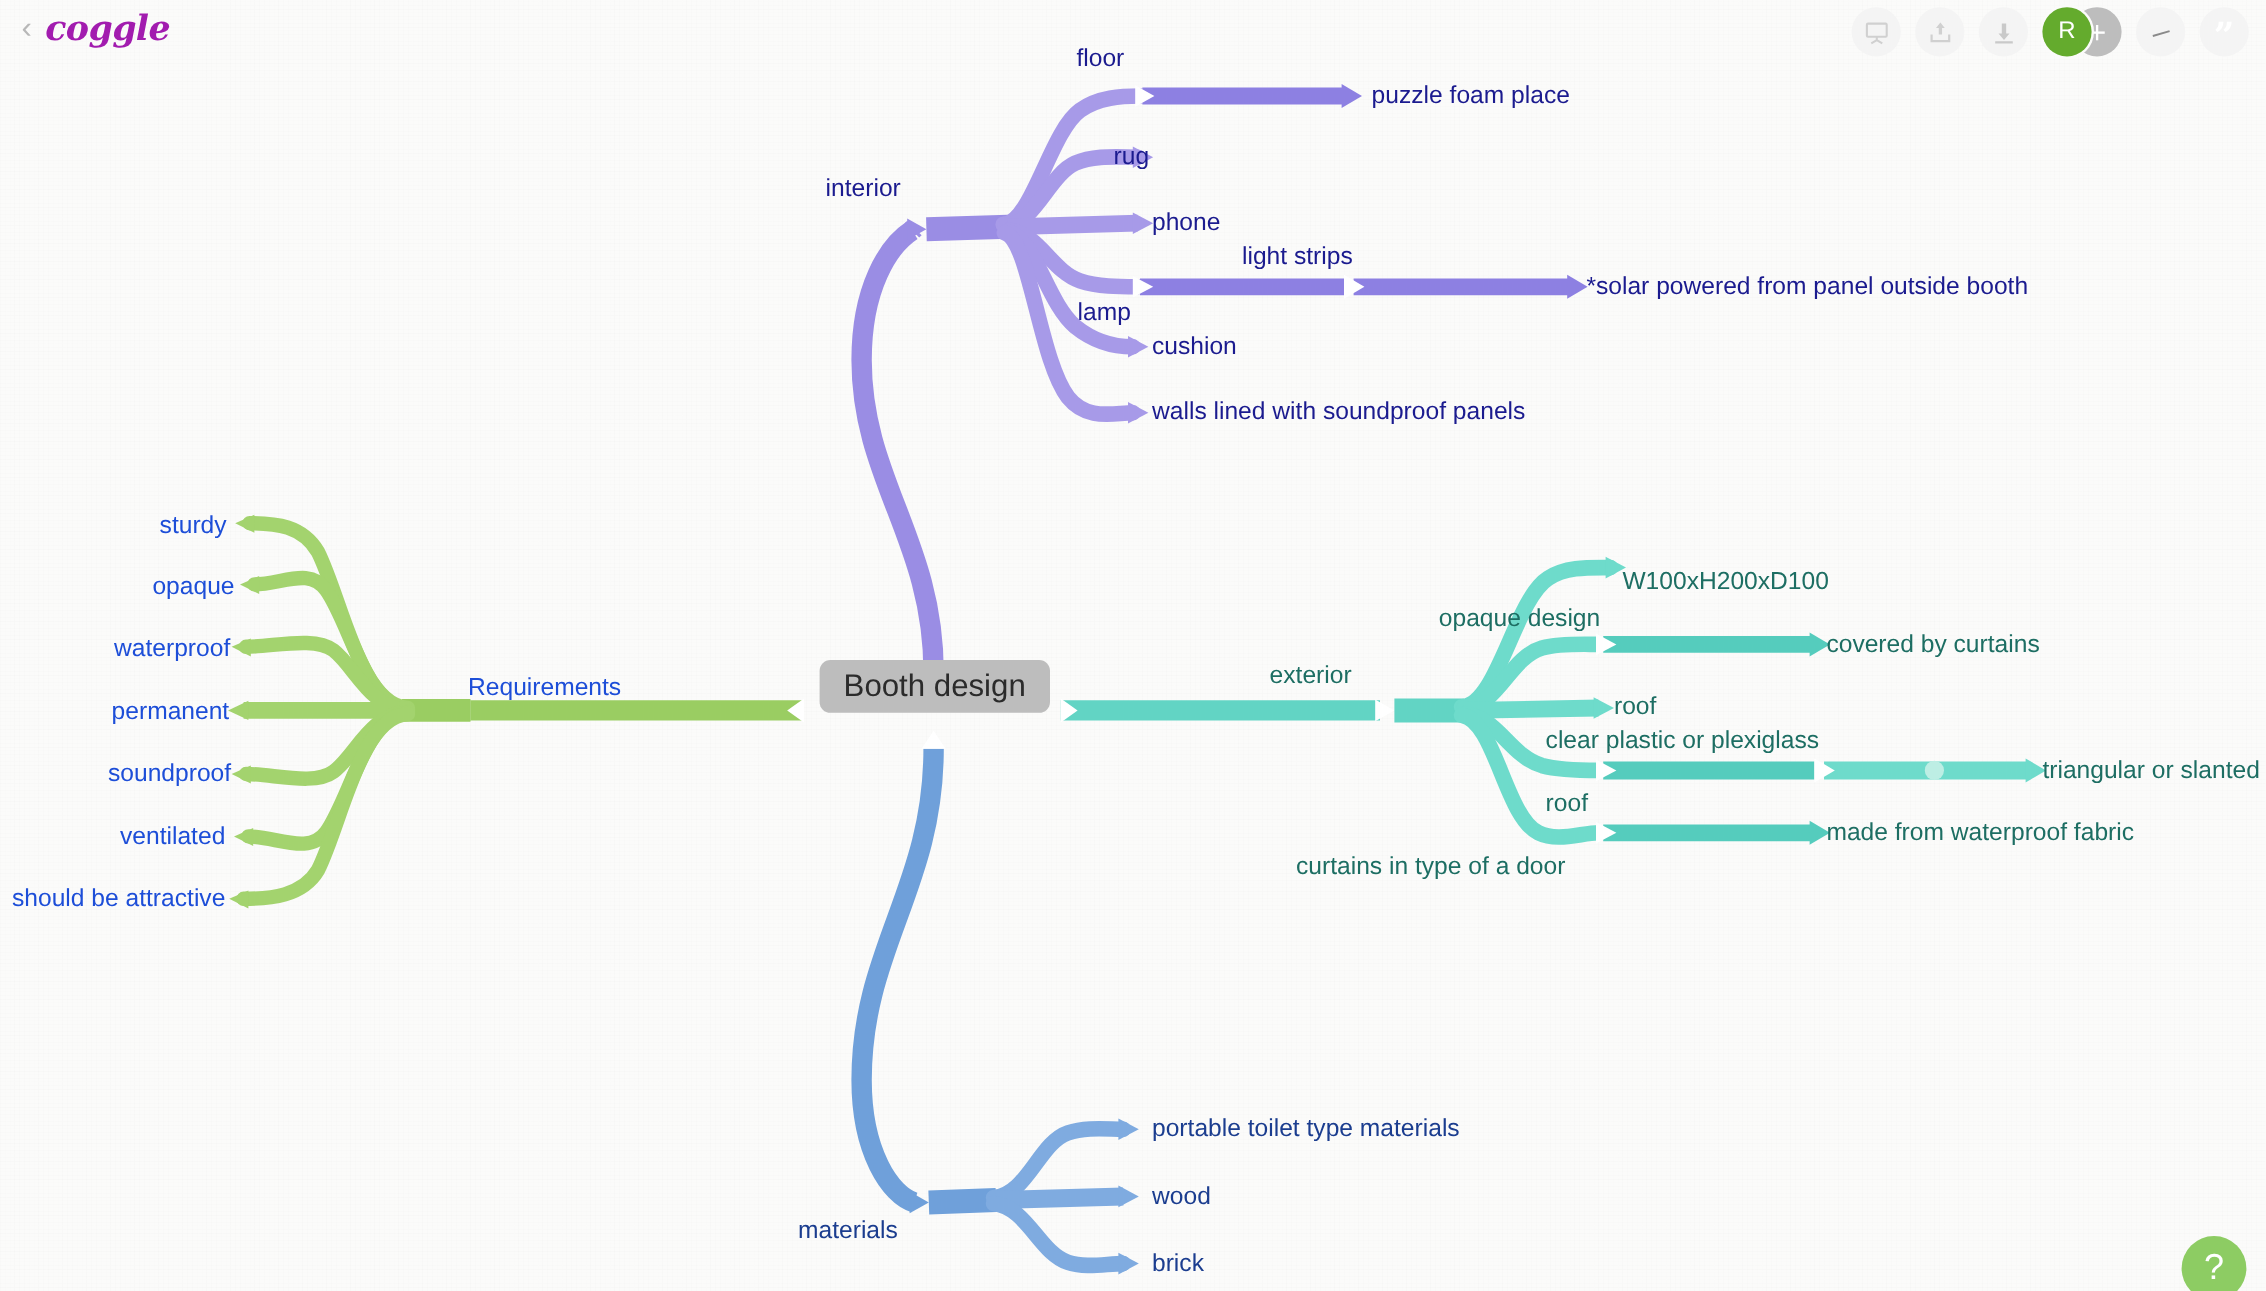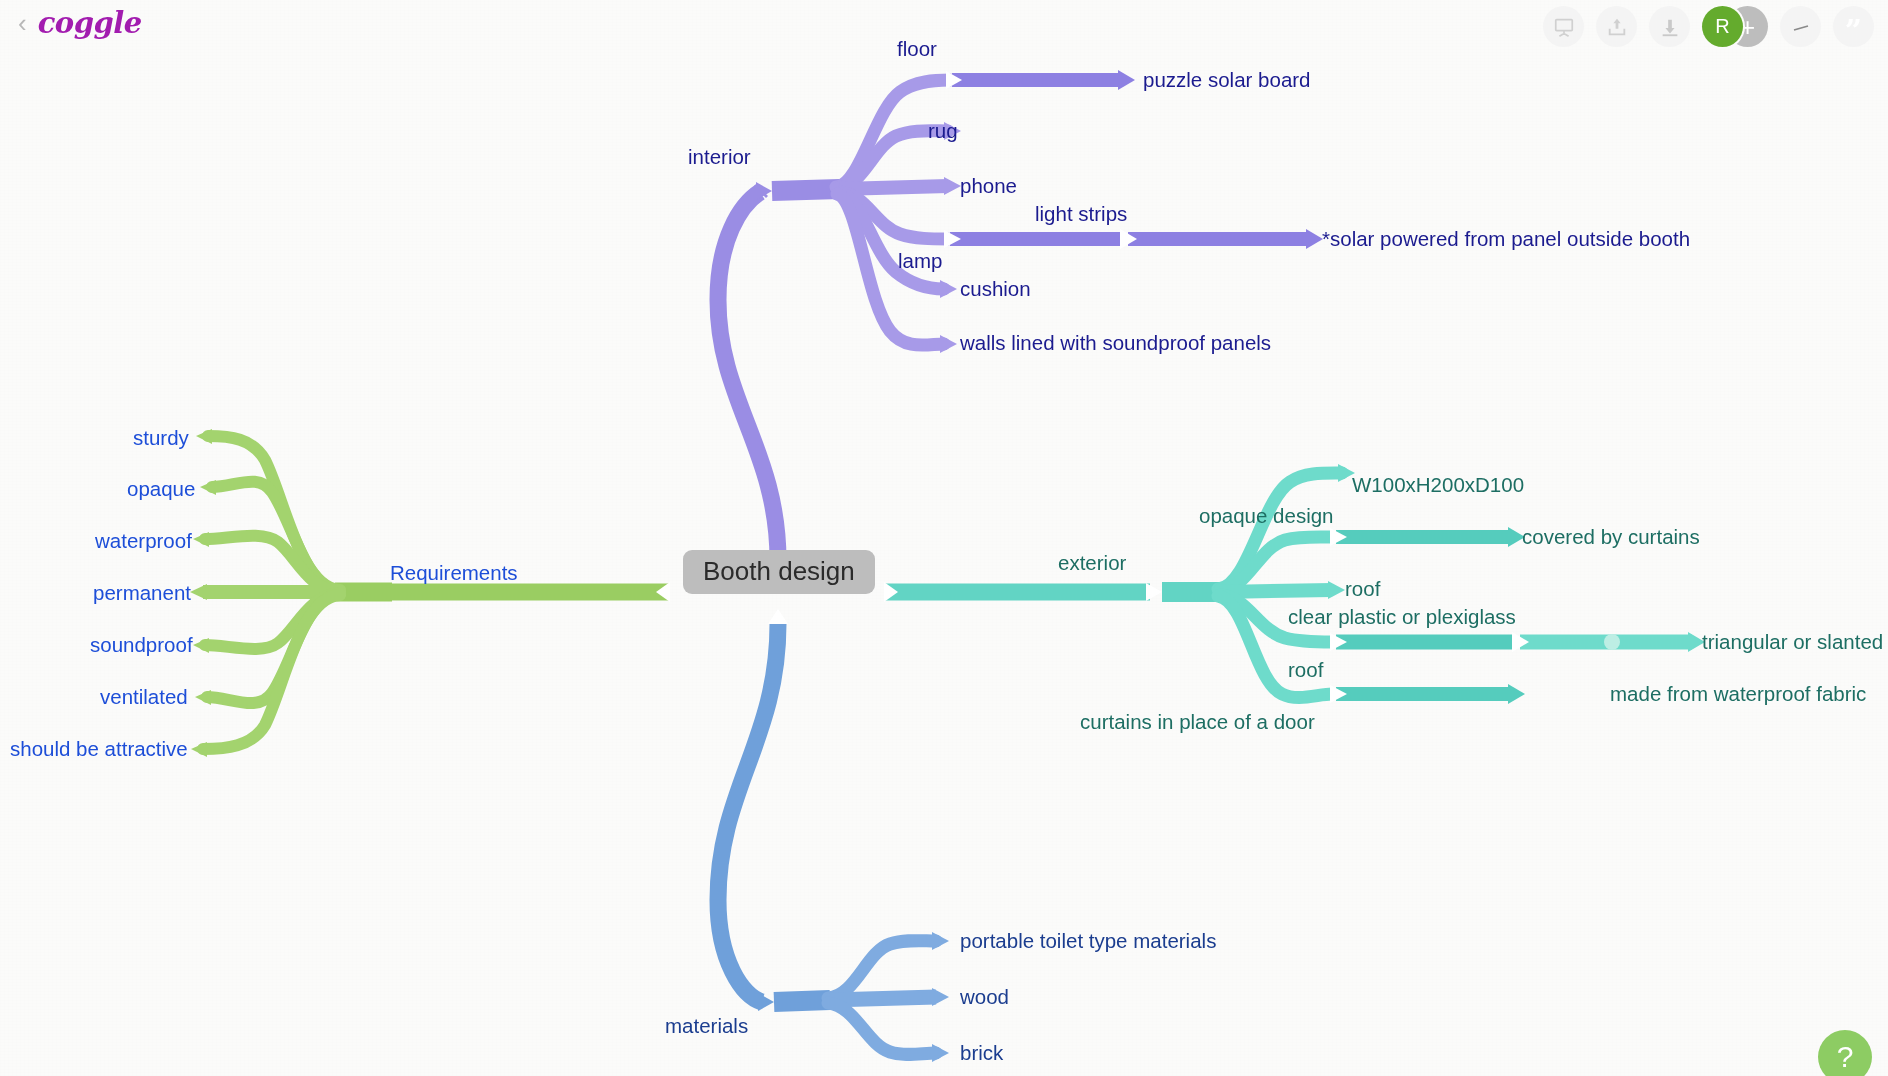--- a/index.html
+++ b/index.html
@@ -254,39 +254,39 @@
   <div class="node green" style="left:133px;top:427px;">sturdy</div>
   <div class="node green" style="left:127px;top:478px;">opaque</div>
   <div class="node green" style="left:95px;top:530px;">waterproof</div>
   <div class="node green" style="left:93px;top:582px;">permanent</div>
   <div class="node green" style="left:90px;top:634px;">soundproof</div>
   <div class="node green" style="left:100px;top:686px;">ventilated</div>
   <div class="node green" style="left:10px;top:738px;">should be attractive</div>
 
   <div class="node purple" style="left:688px;top:146px;text-align:right;">interior</div>
   <div class="node purple" style="left:897px;top:38px;">floor</div>
-  <div class="node purple" style="left:1143px;top:69px;">puzzle solar board</div>
+  <div class="node purple" style="left:1143px;top:69px;">puzzle foam place</div>
   <div class="node purple" style="left:928px;top:120px;">rug</div>
   <div class="node purple" style="left:960px;top:175px;">phone</div>
   <div class="node purple" style="left:1035px;top:203px;">light strips</div>
   <div class="node purple" style="left:1322px;top:228px;">*solar powered from panel outside booth</div>
   <div class="node purple" style="left:898px;top:250px;">lamp</div>
   <div class="node purple" style="left:960px;top:278px;">cushion</div>
   <div class="node purple" style="left:960px;top:332px;">walls lined with soundproof panels</div>
 
   <div class="node teal" style="left:1058px;top:552px;">exterior</div>
   <div class="node teal" style="left:1199px;top:505px;">opaque design</div>
   <div class="node teal" style="left:1352px;top:462px;margin-top:12px;">W100xH200xD100</div>
   <div class="node teal" style="left:1522px;top:526px;">covered by curtains</div>
   <div class="node teal" style="left:1345px;top:578px;">roof</div>
   <div class="node teal" style="left:1288px;top:606px;">clear plastic or plexiglass</div>
   <div class="node teal" style="left:1702px;top:631px;">triangular or slanted</div>
   <div class="node teal" style="left:1288px;top:659px;">roof</div>
-  <div class="node teal" style="left:1080px;top:711px;">curtains in place of a door</div>
-  <div class="node teal" style="left:1610px;top:683px;">made from waterproof fabric</div>
+  <div class="node teal" style="left:1080px;top:711px;">curtains in type of a door</div>
+  <div class="node teal" style="left:1522px;top:683px;">made from waterproof fabric</div>
 
   <div class="node blue" style="left:665px;top:1015px;">materials</div>
   <div class="node blue" style="left:960px;top:930px;">portable toilet type materials</div>
   <div class="node blue" style="left:960px;top:986px;">wood</div>
   <div class="node blue" style="left:960px;top:1042px;">brick</div>
 </div>
 
 <div id="topbar">
   <div id="brand">
     <span class="chev">‹</span>

